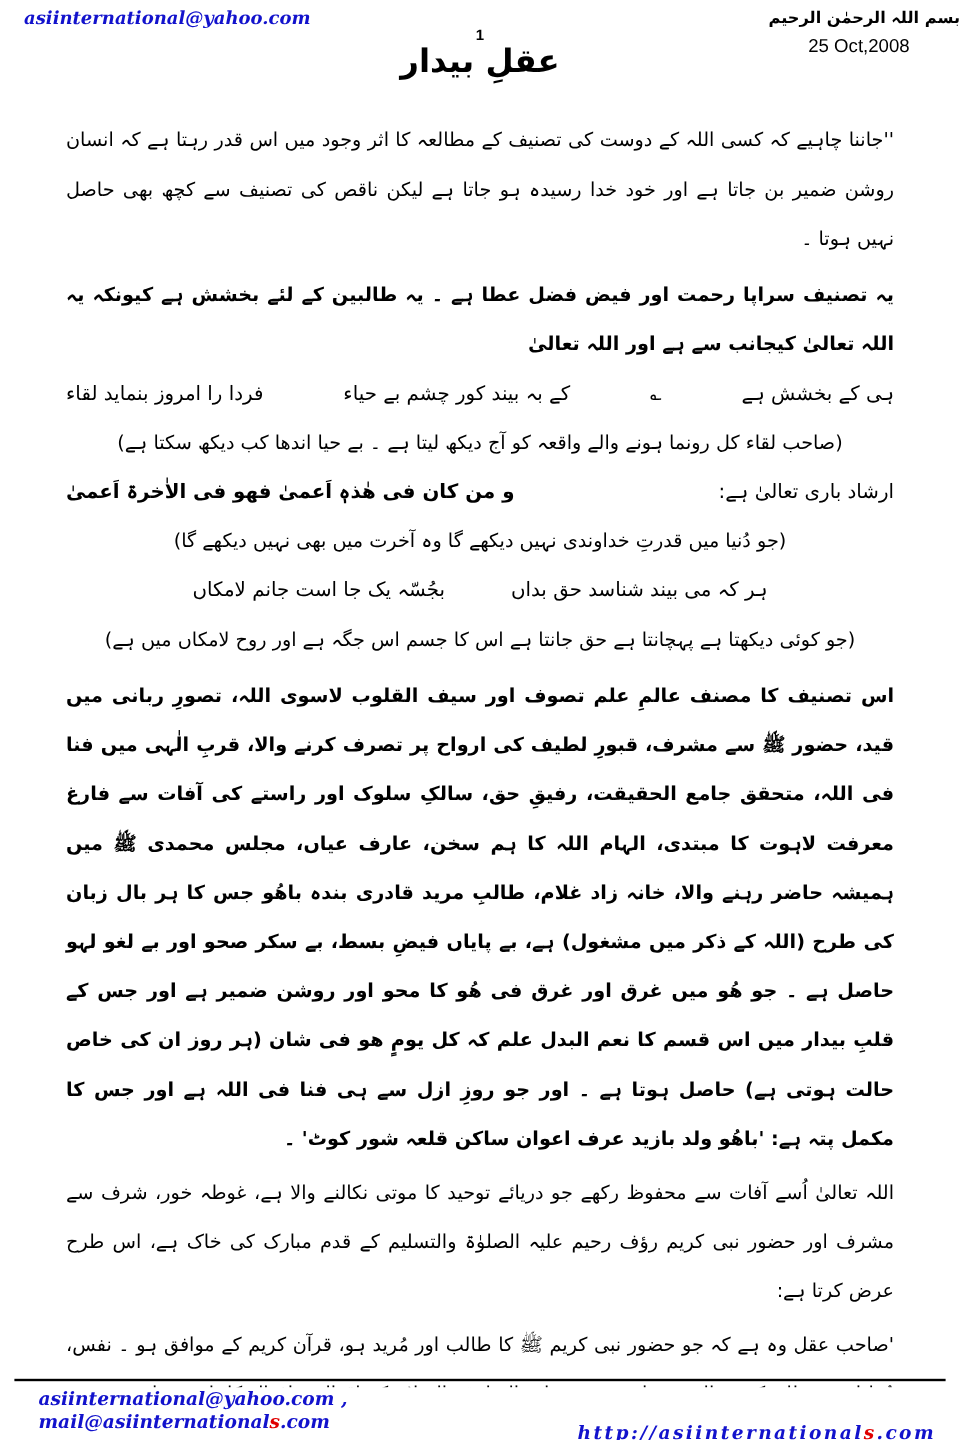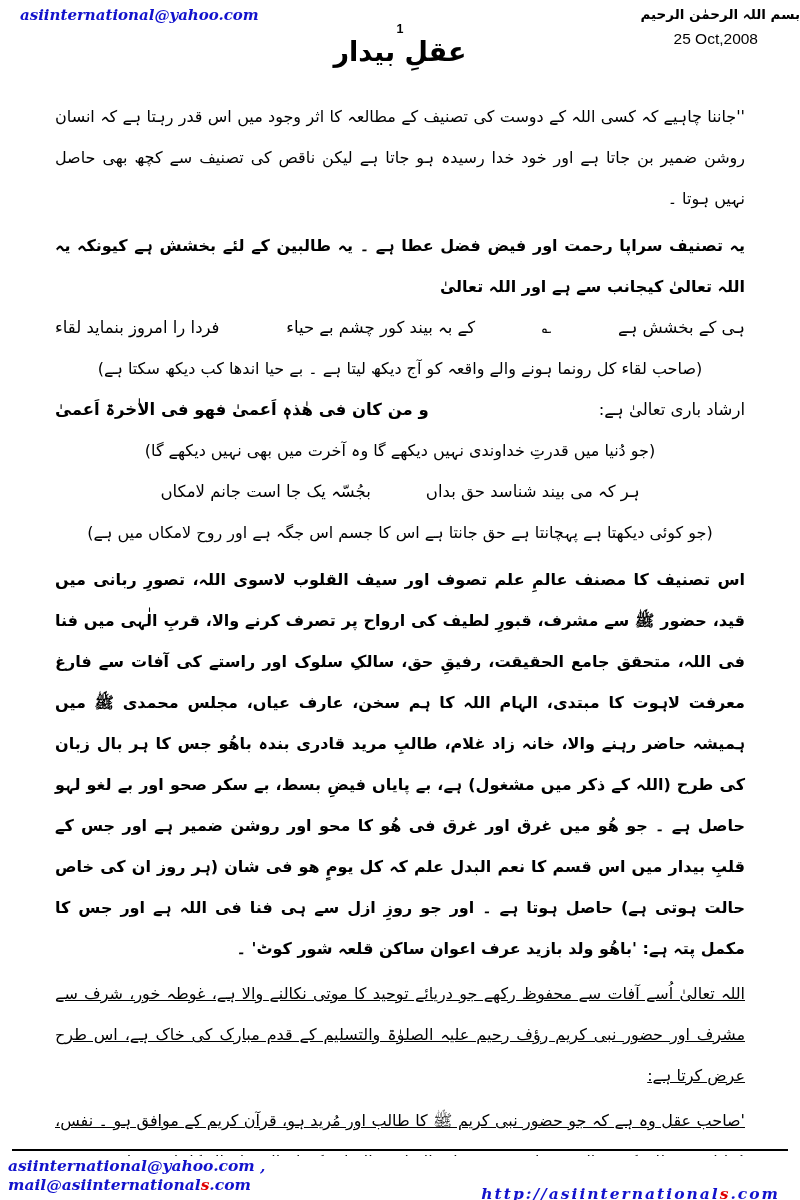--- a/index.html
+++ b/index.html
@@ -59,29 +59,29 @@
     direction: rtl;
     display: flex;
     align-items: baseline;
     font-size: 16.5px;
     line-height: 41px;
   }
   .row.spread { justify-content: space-between; }
   .row.centerpair { justify-content: center; gap: 55px; }
   .verse-bold { font-weight: bold; }
   .flex1-center { flex: 1; text-align: left; }
-  .mt4 { margin-top: 4px; text-decoration: underline; }
+  .mt4 { margin-top: 4px; }
   .mt6 { margin-top: 6px; font-weight: bold; }
   
   .footer-rule {
     position: absolute; left: 12px; right: 12px; top: 1149px;
     border-top: 2px solid #000;
   }
   .footer {
-    position: absolute; left: 8px; right: 20px; top: 1156px; height: 44px;
+    position: absolute; left: 32px; right: 20px; top: 1156px; height: 44px;
     background: #ffffff;
     display: flex; justify-content: space-between; align-items: flex-start;
     font-family: "DejaVu Serif", serif;
     font-style: italic; font-weight: bold;
     font-size: 15.5px; color: #1212cc;
   }
   .footer a { color: #1212cc; text-decoration: none; }
   .red { color: #e00000; }
   .site-url { letter-spacing: 2px; margin-top: 28px; }
 </style>

